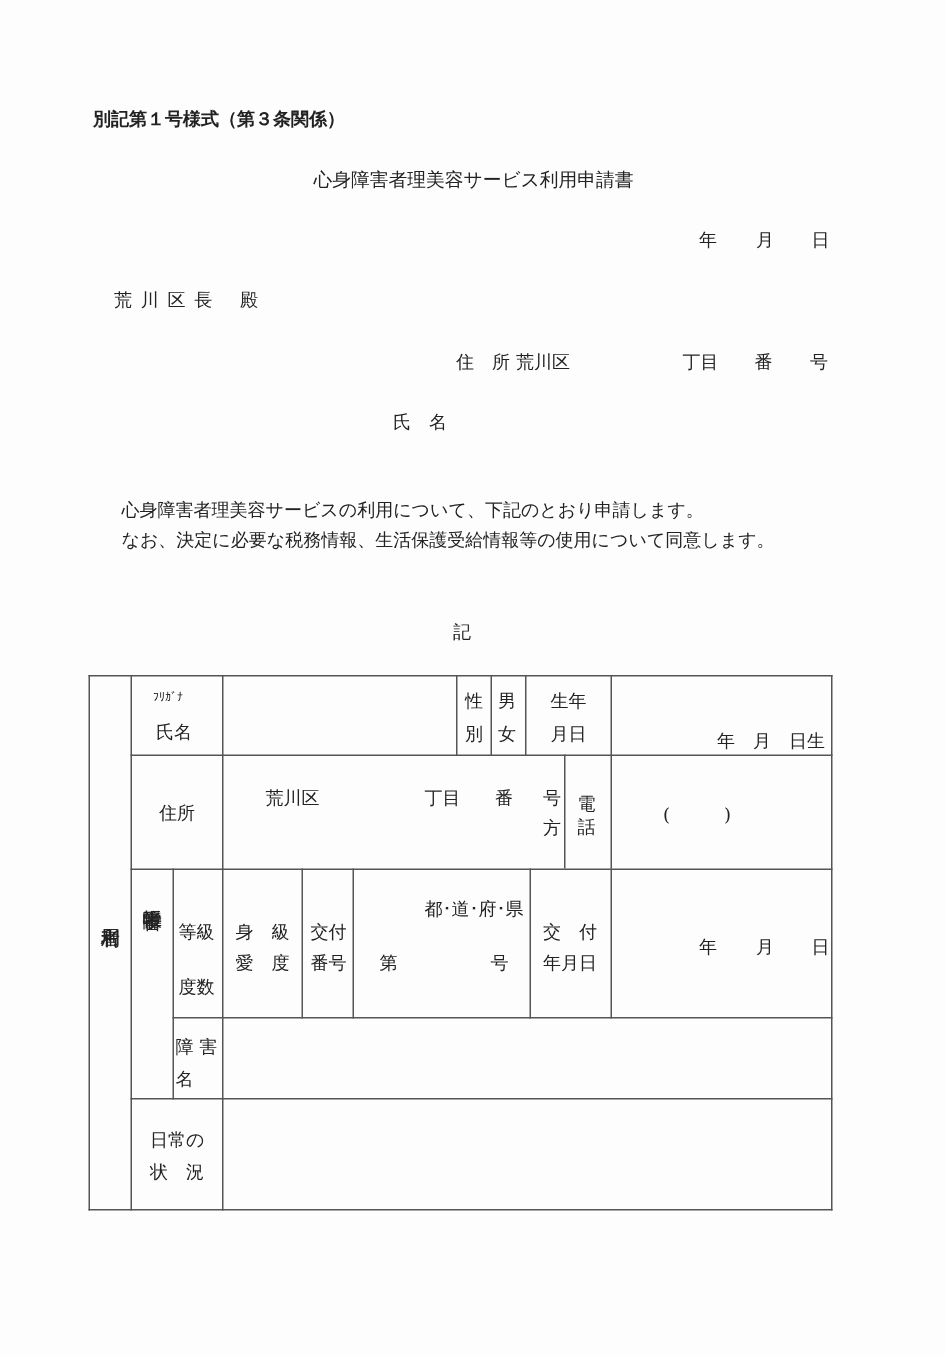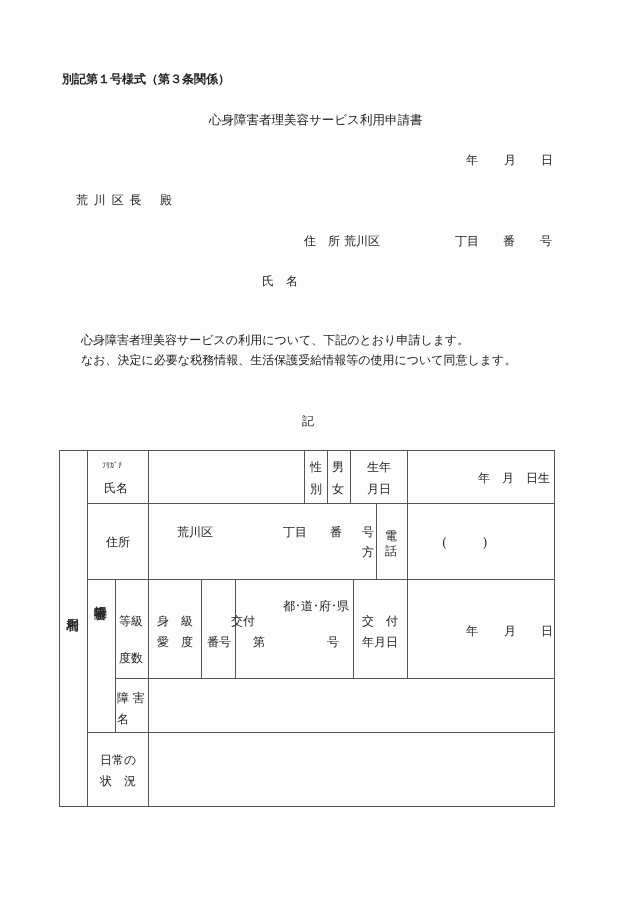--- a/index.html
+++ b/index.html
@@ -68,39 +68,39 @@
 
   <div class="abs" style="left:102px;top:462px;font-size:8px;font-family:Liberation Mono, monospace;">ﾌﾘｶﾞﾅ</div>
   <div class="abs" style="left:104px;top:482px;">氏名</div>
   <div class="abs" style="left:149px;top:451px;width:154px;height:51px;"></div>
   <div class="abs" style="left:310px;top:461px;">性</div>
   <div class="abs" style="left:310px;top:483px;">別</div>
   <div class="abs" style="left:332px;top:461px;">男</div>
   <div class="abs" style="left:332px;top:483px;">女</div>
   <div class="abs" style="left:367px;top:461px;">生年</div>
   <div class="abs" style="left:367px;top:483px;">月日</div>
-  <div class="abs" style="left:478px;top:472px;">年　月　日生</div>
+  <div class="abs" style="left:478px;top:488px;">年　月　日生</div>
 
   <div class="abs" style="left:106px;top:536px;">住所</div>
   <div class="abs" style="left:177px;top:526px;">荒川区</div>
   <div class="abs" style="left:283px;top:526px;">丁目</div>
   <div class="abs" style="left:330px;top:526px;">番</div>
   <div class="abs" style="left:362px;top:526px;">号</div>
   <div class="abs" style="left:362px;top:546px;">方</div>
   <div class="abs" style="left:149px;top:504px;width:226px;height:74px;"></div>
   <div class="abs" style="left:385px;top:530px;">電</div>
   <div class="abs" style="left:385px;top:545px;">話</div>
   <div class="abs" style="left:442px;top:537px;white-space:pre;">(　　　)</div>
 
   <div class="abs vtext" style="left:94px;top:596px;font-size:13px;">障害者手帳</div>
   <div class="abs" style="left:119px;top:615px;">等級</div>
   <div class="abs" style="left:119px;top:652px;">度数</div>
   <div class="abs" style="left:157px;top:615px;white-space:pre;">身　級</div>
   <div class="abs" style="left:157px;top:636px;white-space:pre;">愛　度</div>
-  <div class="abs" style="left:207px;top:615px;margin-left:24px;">交付</div>
+  <div class="abs" style="left:207px;top:615px;">交付</div>
   <div class="abs" style="left:207px;top:636px;">番号</div>
   <div class="abs" style="left:283px;top:600px;">都･道･府･県</div>
   <div class="abs" style="left:253px;top:636px;">第</div>
   <div class="abs" style="left:327px;top:636px;">号</div>
   <div class="abs" style="left:362px;top:615px;white-space:pre;">交　付</div>
   <div class="abs" style="left:362px;top:636px;">年月日</div>
   <div class="abs" style="left:466px;top:625px;">年</div>
   <div class="abs" style="left:504px;top:625px;">月</div>
   <div class="abs" style="left:541px;top:625px;">日</div>
 

